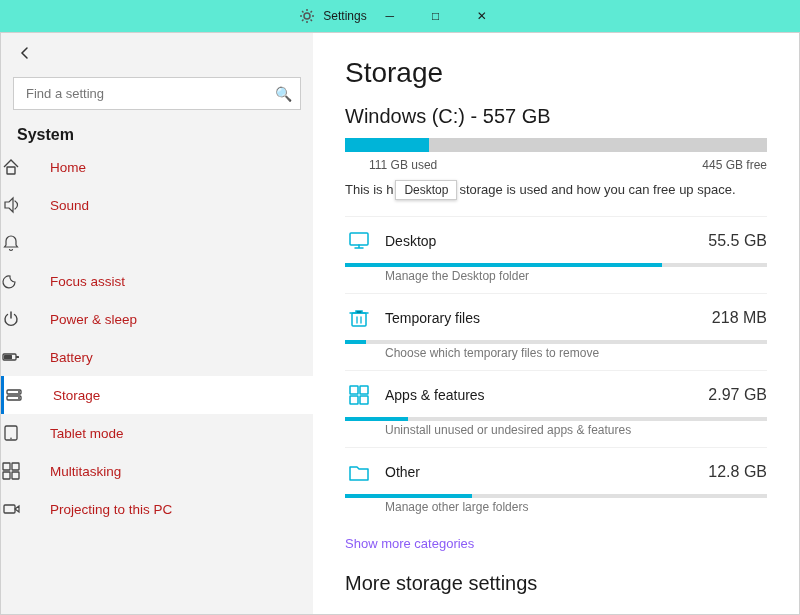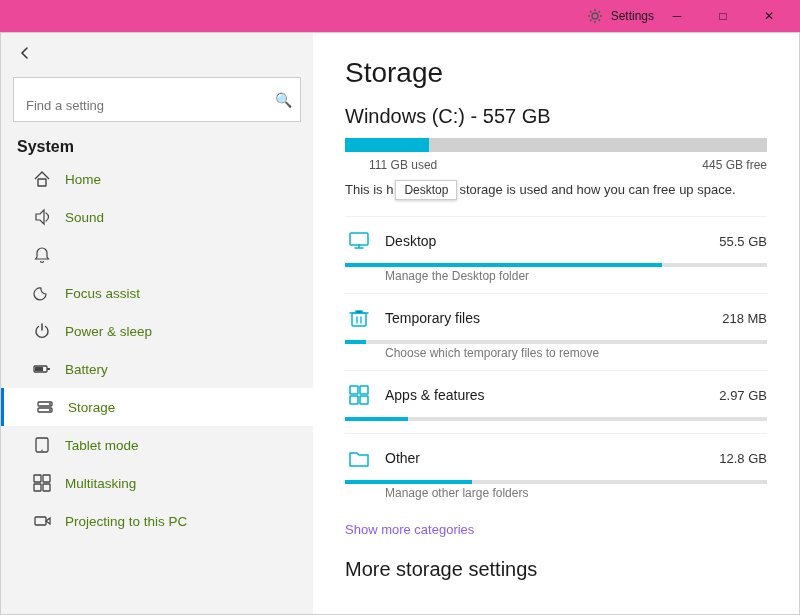--- a/index.html
+++ b/index.html
@@ -10,22 +10,22 @@
       height: 615px;
       overflow: hidden;
       display: flex;
       flex-direction: column;
     }
 
     
     .title-bar {
       display: flex;
       align-items: center;
-      justify-content: flex-end;
-      background: #ec4899;
+      justify-content: center;
+      background: #5eead4;
       height: 32px;
       padding: 0 8px 0 12px;
       flex-shrink: 0;
     }
     .title-bar-left {
       display: flex;
       align-items: center;
       gap: 8px;
     }
     .title-bar-title {
@@ -76,21 +76,21 @@
       gap: 8px;
       cursor: pointer;
     }
 
     .sidebar-search {
       margin: 4px 12px 8px 12px;
       position: relative;
     }
     .sidebar-search input {
       width: 100%;
-      padding: 20px 36px 8px 12px;
+      padding: 8px 36px 8px 12px;
       border: 1px solid #ccc;
       background: white;
       font-size: 13px;
       color: #666;
       outline: none;
     }
     .search-icon-wrap {
       position: absolute;
       right: 8px;
       top: 50%;
@@ -102,25 +102,25 @@
     .sidebar-section-label {
       padding: 8px 16px 4px 16px;
       font-size: 16px;
       font-weight: 700;
       color: #1a1a1a;
     }
 
     .sidebar-item {
       display: flex;
       align-items: center;
-      padding: 10px 32px;
-      gap: 14px;
+      padding: 10px 1px;
+      gap: 30px;
       cursor: pointer;
       font-size: 13.5px;
-      color: #4d7c0f;
+      color: #b91c1c;
       position: relative;
     }
     .sidebar-item.active {
       background: white;
       border-left: 3px solid #0078d7;
     }
     .sidebar-item.active .item-label { font-weight: 500; }
     .sidebar-icon {
       width: 18px;
       height: 18px;
@@ -212,21 +212,21 @@
       align-items: center;
       justify-content: center;
       flex-shrink: 0;
     }
     .storage-item-name {
       flex: 1;
       font-size: 14px;
       color: #1a1a1a;
     }
     .storage-item-size {
-      font-size: 13px;
+      font-size: 16px;
       color: #333;
     }
     .storage-item-bar {
       width: 100%;
       height: 4px;
       background: #e0e0e0;
       margin: 4px 0 2px 0;
     }
     .storage-item-bar-fill {
       height: 100%;
@@ -452,20 +452,21 @@
                 <rect x="2" y="12" width="8" height="8" rx="0.5" stroke="#00b4d8" stroke-width="1.5" fill="none"></rect>
                 <rect x="12" y="12" width="8" height="8" rx="0.5" stroke="#00b4d8" stroke-width="1.5" fill="none"></rect>
               </svg>
             </span>
       <span class="storage-item-name">Apps &amp; features</span>
       <span class="storage-item-size">2.97 GB</span>
     </div>
     <div class="storage-item-bar">
       <div class="storage-item-bar-fill" style="width:15%"></div>
     </div>
+    <span class="storage-item-desc">Uninstall unused or undesired apps &amp; features</span>
   </div>
         <div class="storage-item">
     <div class="storage-item-row">
       <span class="storage-item-icon">
               <svg width="22" height="22" viewBox="0 0 22 22">
                 <path d="M2 6h7l2 2h9v11H2z" stroke="#00b4d8" stroke-width="1.5" fill="none" stroke-linejoin="round"></path>
               </svg>
             </span>
       <span class="storage-item-name">Other</span>
       <span class="storage-item-size">12.8 GB</span>

